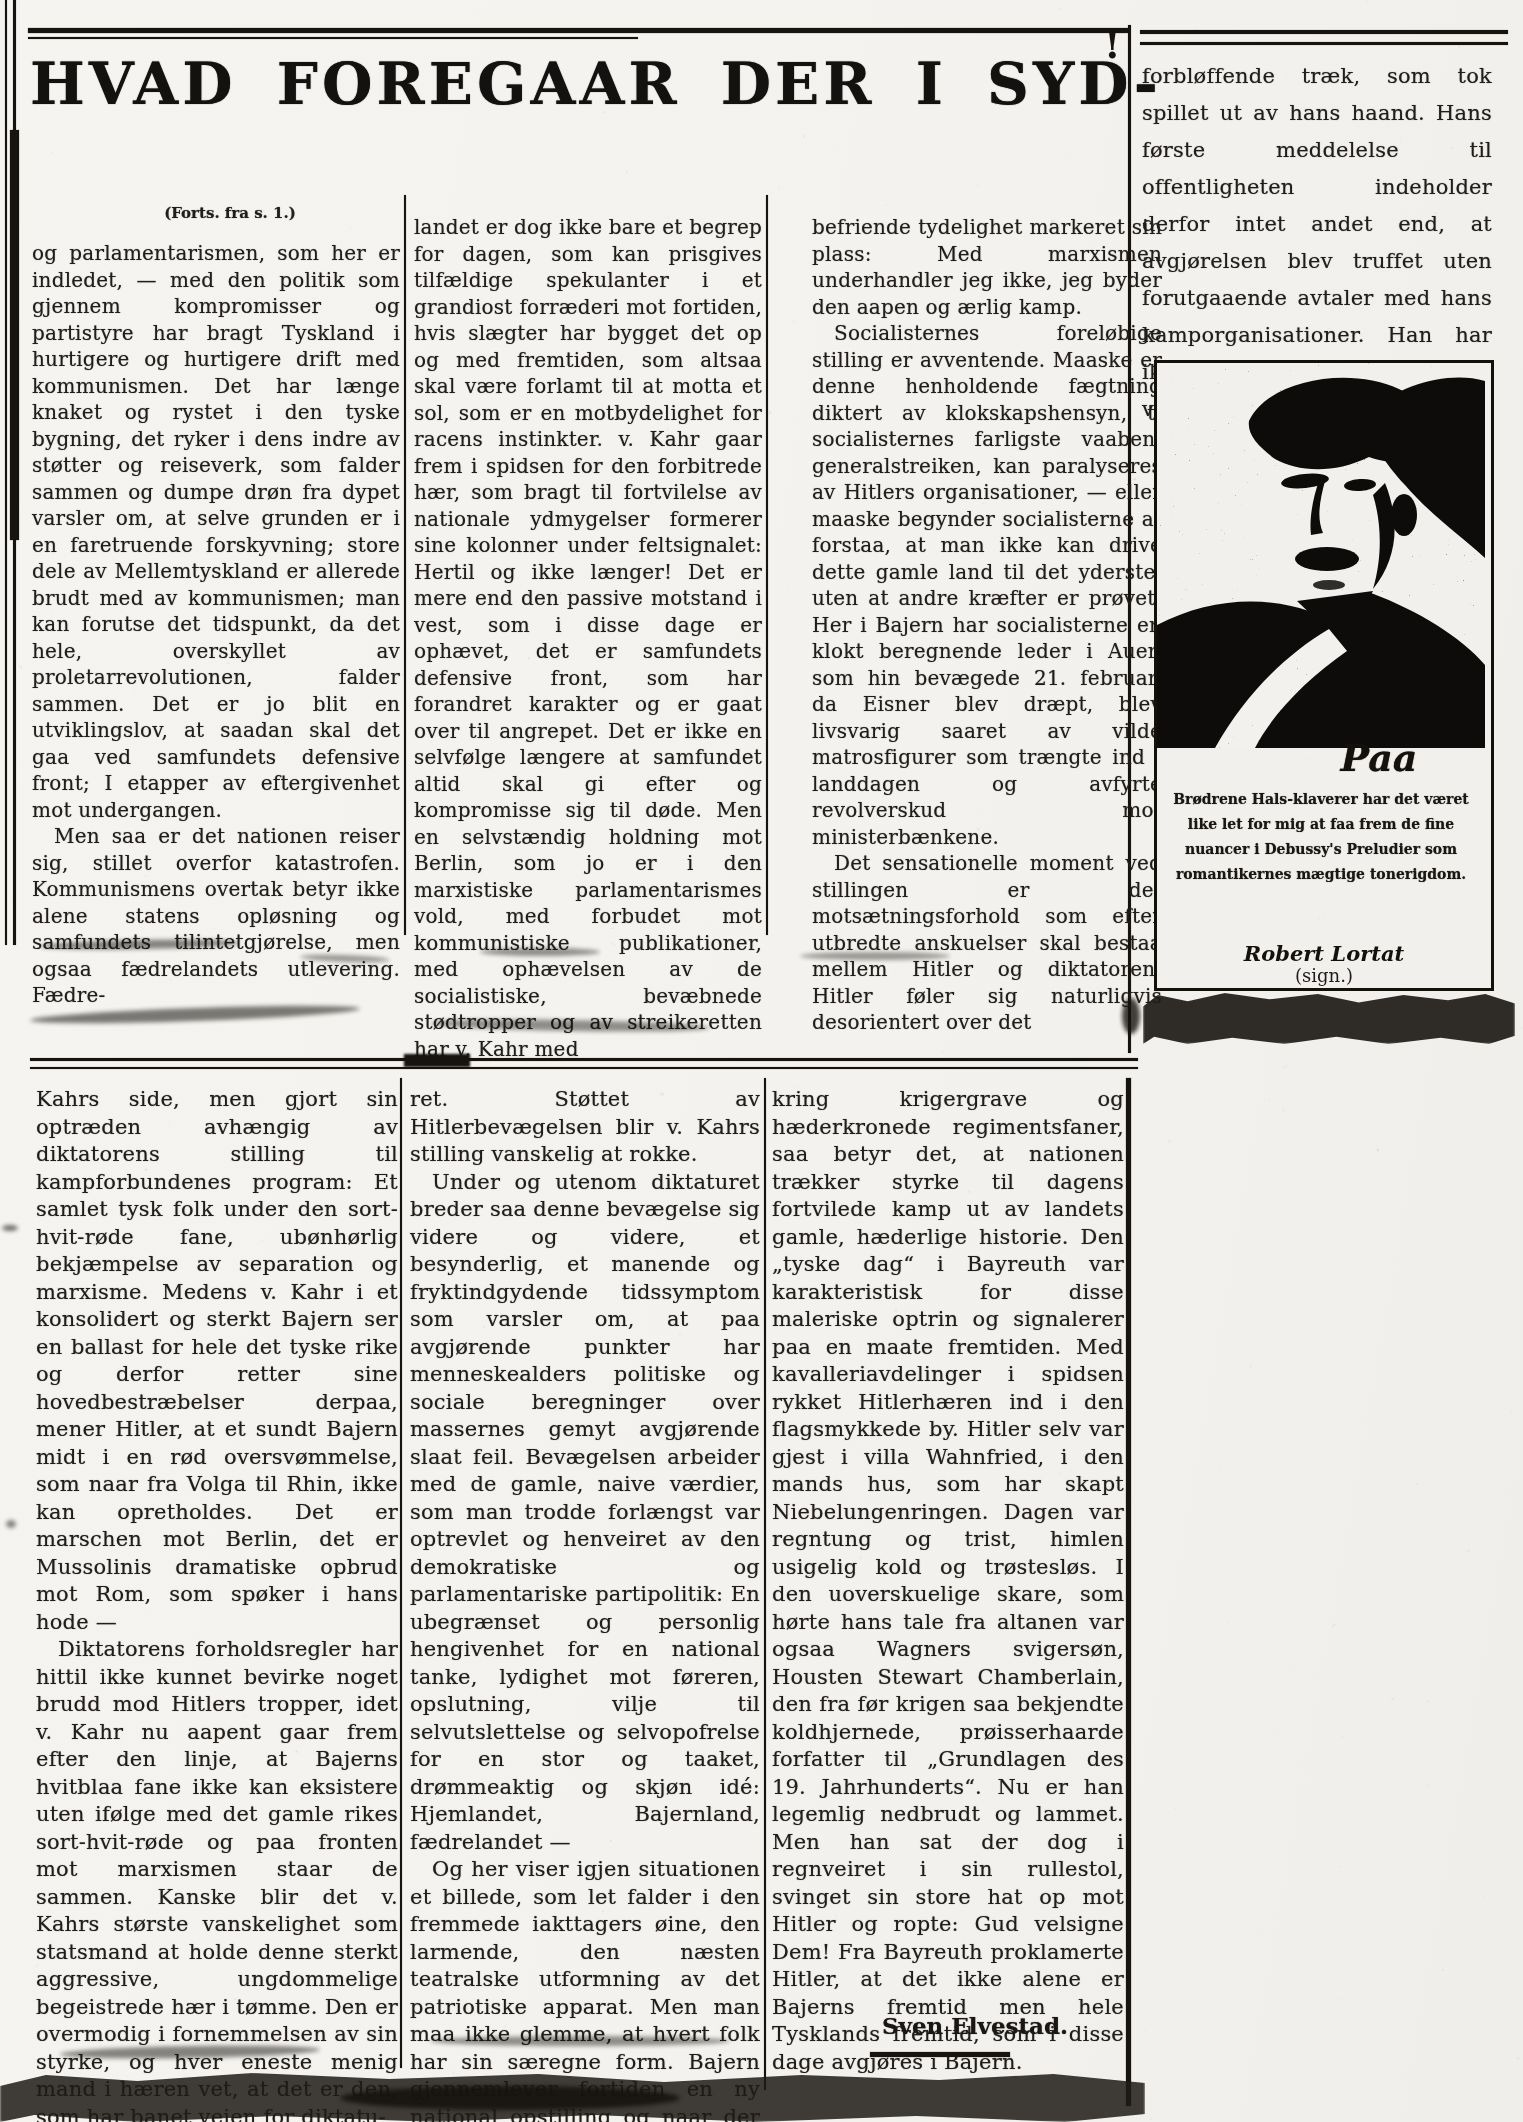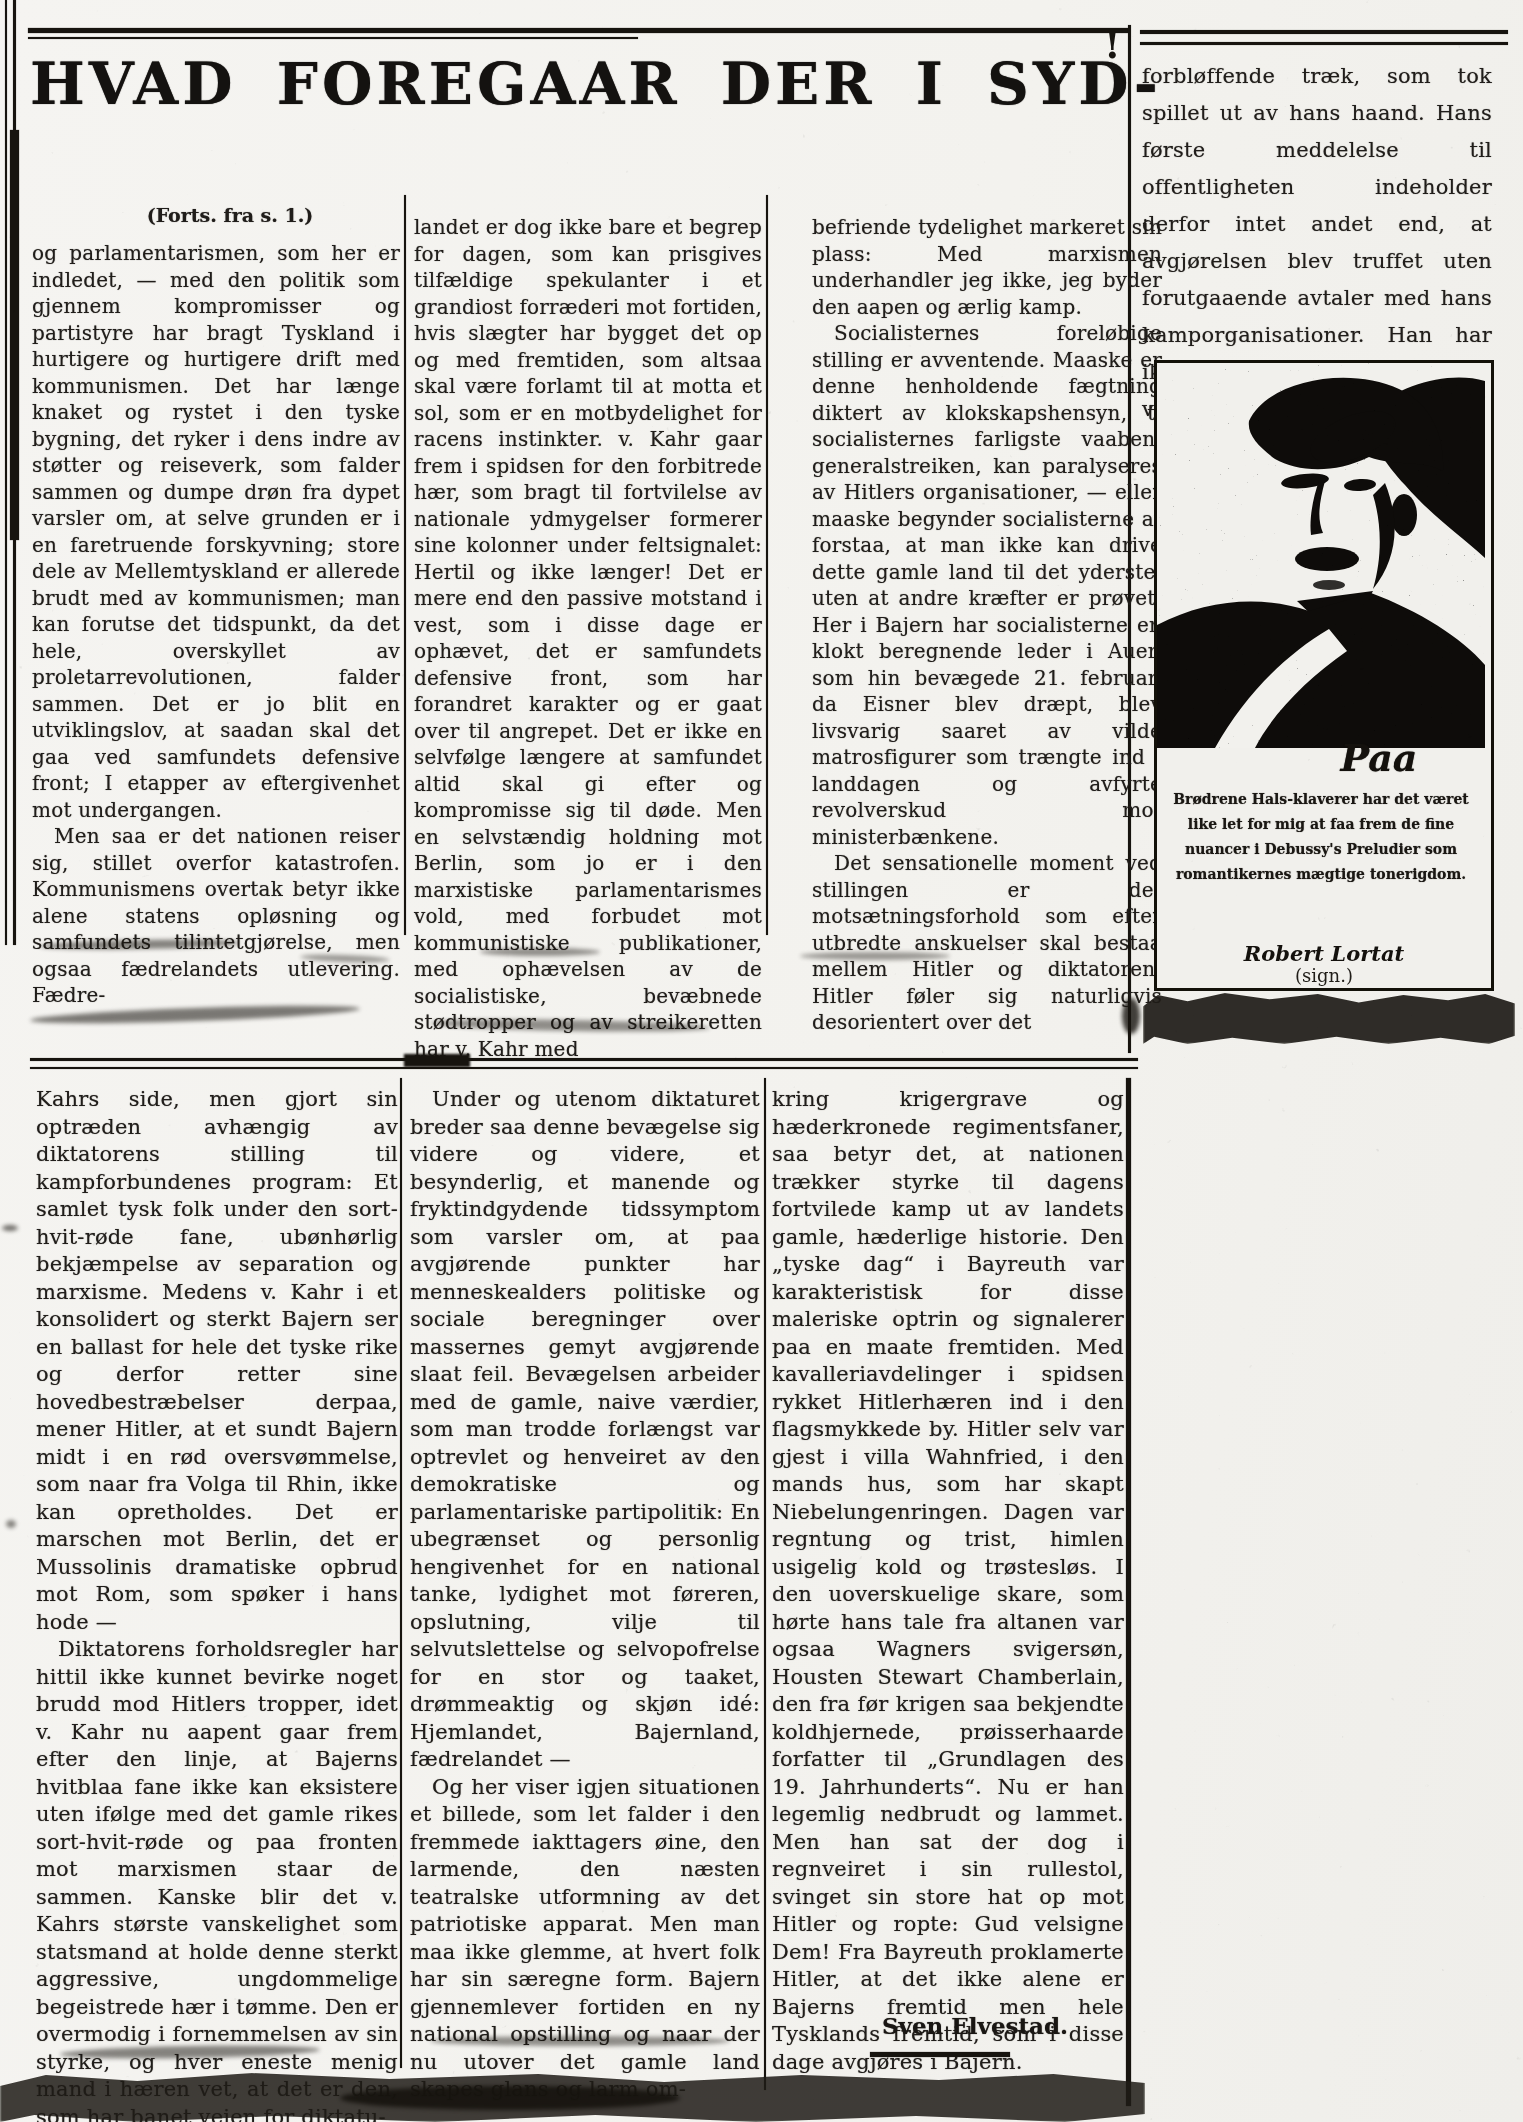--- a/index.html
+++ b/index.html
@@ -10,21 +10,21 @@
   }
   .rule{position:absolute;background:#17140f;box-shadow:0 0 1px rgba(20,16,10,.7);}
   .headline{
     position:absolute;left:30px;width:1102px;text-align:center;
     font-weight:bold;font-size:58px;letter-spacing:4px;word-spacing:16px;
     color:#141210;text-shadow:0 0 1px rgba(20,18,16,.8);white-space:nowrap;
   }
   .exclaim{position:absolute;left:1104px;top:22px;font-size:38px;font-weight:bold;color:#17140f;}
   .forts{
     position:absolute;left:60px;top:204px;width:340px;text-align:center;
-    font-size:19px;font-weight:bold;color:#201d1a;text-shadow:0 0 1px rgba(25,22,18,.6);
+    font-size:15px;font-weight:bold;color:#201d1a;text-shadow:0 0 1px rgba(25,22,18,.6);
   }
   .colbody{
     position:absolute;text-align:justify;font-size:20px;line-height:26.5px;
     color:#201d1a;text-shadow:0 0 1px rgba(30,27,22,.55);letter-spacing:.2px;
   }
   .colbody p{margin:0;text-indent:22px;}
   .colbody p.cont{text-indent:0;}
   .bottomcol{font-size:21px;line-height:27.5px;}
   .sidecol{font-size:21px;line-height:37px;}
   .photobox{
@@ -139,20 +139,21 @@
   <div class="rule" style="left:400px;top:1078px;width:2px;height:990px;"></div>
   <div class="rule" style="left:764px;top:1078px;width:2px;height:1012px;"></div>
   <div class="rule" style="left:1126px;top:1078px;width:5px;height:1028px;"></div>
 
   <div class="colbody bottomcol" style="left:36px;top:1086px;width:362px;">
     <p class="cont">Kahrs side, men gjort sin optræden avhængig av diktatorens stilling til kampforbundenes program: Et samlet tysk folk under den sort-hvit-røde fane, ubønhørlig bekjæmpelse av separation og marxisme. Medens v. Kahr i et konsolidert og sterkt Bajern ser en ballast for hele det tyske rike og derfor retter sine hovedbestræbelser derpaa, mener Hitler, at et sundt Bajern midt i en rød oversvømmelse, som naar fra Volga til Rhin, ikke kan opretholdes. Det er marschen mot Berlin, det er Mussolinis dramatiske opbrud mot Rom, som spøker i hans hode —</p>
     <p>Diktatorens forholdsregler har hittil ikke kunnet bevirke noget brudd mod Hitlers tropper, idet v. Kahr nu aapent gaar frem efter den linje, at Bajerns hvitblaa fane ikke kan eksistere uten ifølge med det gamle rikes sort-hvit-røde og paa fronten mot marxismen staar de sammen. Kanske blir det v. Kahrs største vanskelighet som statsmand at holde denne sterkt aggressive, ungdommelige begeistrede hær i tømme. Den er overmodig i fornemmelsen av sin styrke, og hver eneste menig mand i hæren vet, at det er den, som har banet veien for diktatu-</p>
   </div>
 
   <div class="colbody bottomcol" style="left:410px;top:1086px;width:350px;">
+    <p class="cont">ret. Støttet av Hitlerbevægelsen blir v. Kahrs stilling vanskelig at rokke.</p>
     <p>Under og utenom diktaturet breder saa denne bevægelse sig videre og videre, et besynderlig, et manende og fryktindgydende tidssymptom som varsler om, at paa avgjørende punkter har menneskealders politiske og sociale beregninger over massernes gemyt avgjørende slaat feil. Bevægelsen arbeider med de gamle, naive værdier, som man trodde forlængst var optrevlet og henveiret av den demokratiske og parlamentariske partipolitik: En ubegrænset og personlig hengivenhet for en national tanke, lydighet mot føreren, opslutning, vilje til selvutslettelse og selvopofrelse for en stor og taaket, drømmeaktig og skjøn idé: Hjemlandet, Bajernland, fædrelandet —</p>
     <p>Og her viser igjen situationen et billede, som let falder i den fremmede iakttagers øine, den larmende, den næsten teatralske utformning av det patriotiske apparat. Men man maa ikke glemme, at hvert folk har sin særegne form. Bajern gjennemlever fortiden en ny national opstilling og naar der nu utover det gamle land skapes glans og larm om-</p>
   </div>
 
   <div class="colbody bottomcol" style="left:772px;top:1086px;width:352px;">
     <p class="cont">kring krigergrave og hæderkronede regimentsfaner, saa betyr det, at nationen trækker styrke til dagens fortvilede kamp ut av landets gamle, hæderlige historie. Den „tyske dag“ i Bayreuth var karakteristisk for disse maleriske optrin og signalerer paa en maate fremtiden. Med kavalleriavdelinger i spidsen rykket Hitlerhæren ind i den flagsmykkede by. Hitler selv var gjest i villa Wahnfried, i den mands hus, som har skapt Niebelungenringen. Dagen var regntung og trist, himlen usigelig kold og trøstesløs. I den uoverskuelige skare, som hørte hans tale fra altanen var ogsaa Wagners svigersøn, Housten Stewart Chamberlain, den fra før krigen saa bekjendte koldhjernede, prøisserhaarde forfatter til „Grundlagen des 19. Jahrhunderts“. Nu er han legemlig nedbrudt og lammet. Men han sat der dog i regnveiret i sin rullestol, svinget sin store hat op mot Hitler og ropte: Gud velsigne Dem! Fra Bayreuth proklamerte Hitler, at det ikke alene er Bajerns fremtid men hele Tysklands fremtid, som i disse dage avgjøres i Bajern.</p>
   </div>
 
   <div class="byline">Sven Elvestad.</div>
   <div class="rule" style="left:870px;top:2052px;width:140px;height:5px;"></div>

